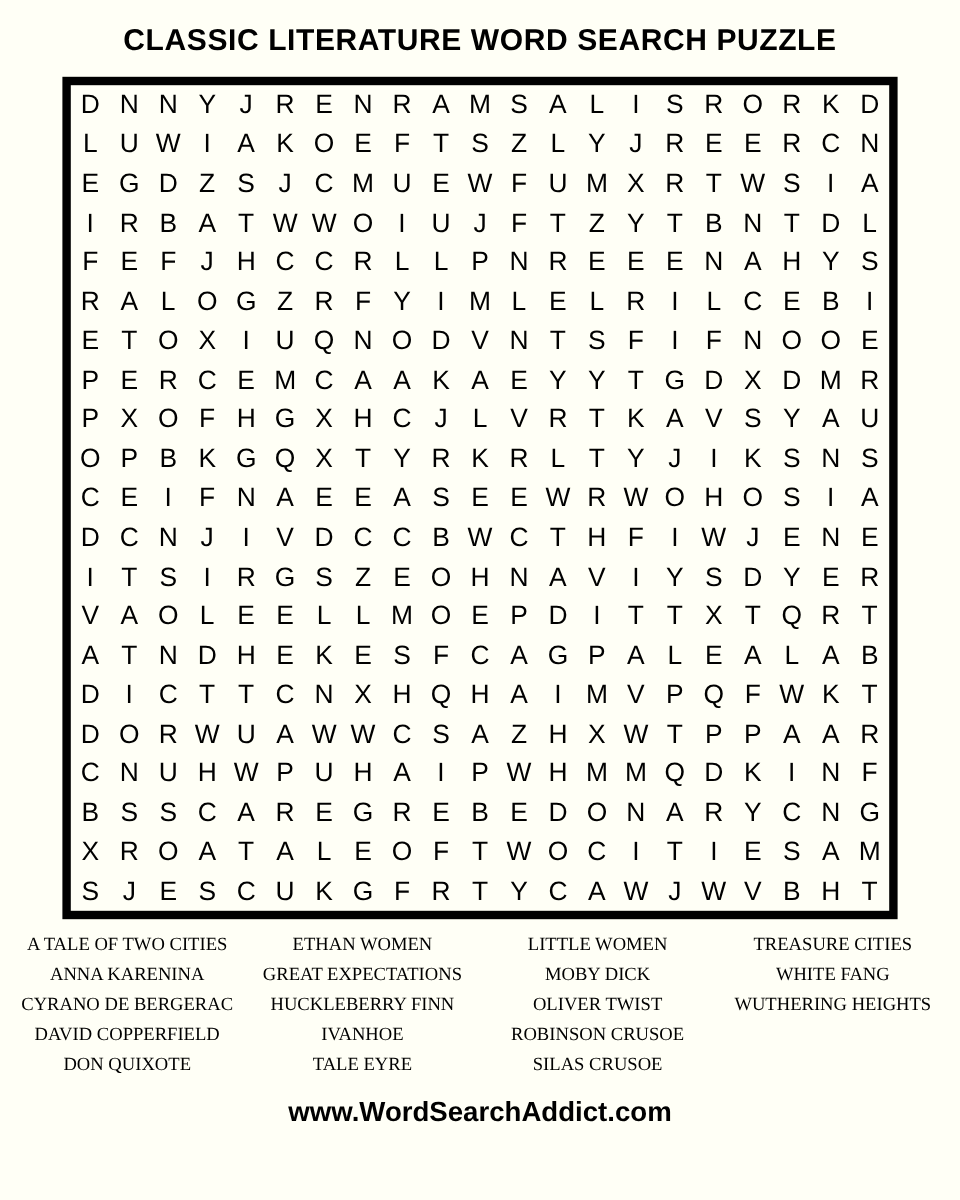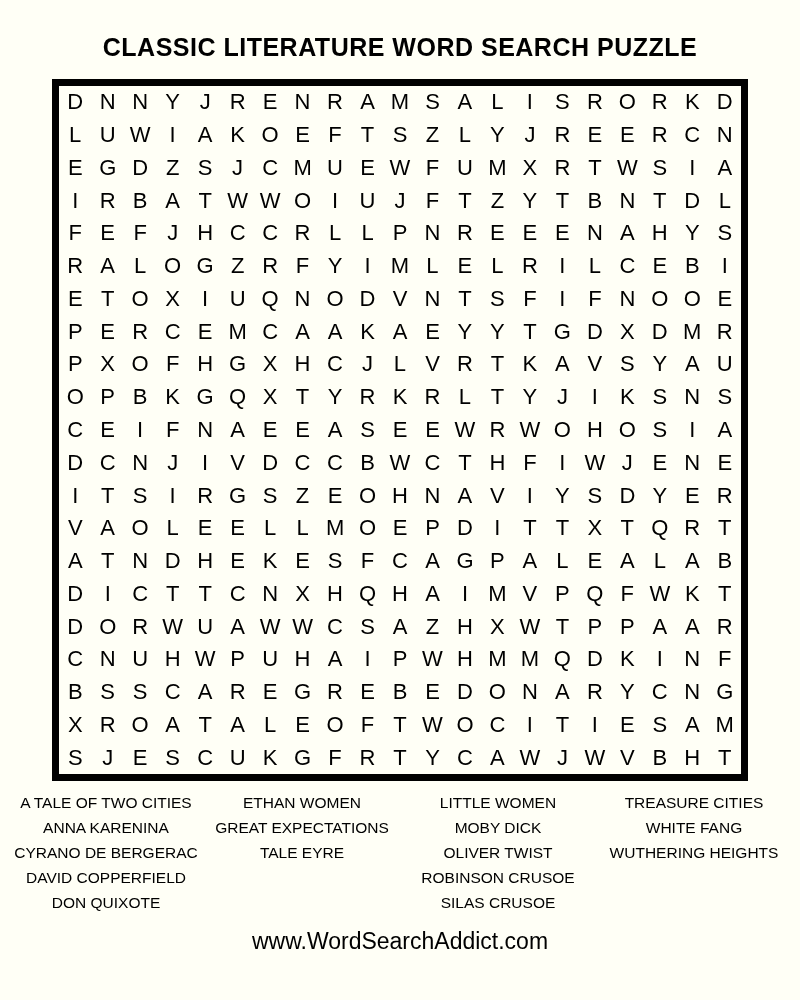--- a/index.html
+++ b/index.html
@@ -13,21 +13,21 @@
     font-family: "Liberation Sans", sans-serif;
     color: #000000;
     overflow: hidden;
   }
   .page {
     width: 800px;
     height: 1000px;
     position: relative;
   }
   .title {
-    margin: 17px;
+    margin: 4px;
     padding-top: 16px;
     text-align: center;
     font-size: 25px;
     font-weight: bold;
     letter-spacing: 0.5px;
     color: #000000;
   }
   .grid-box {
     box-sizing: content-box;
     width: 682px;
@@ -47,35 +47,36 @@
     font-weight: 400;
     color: #000000;
     line-height: 1;
   }
   .word-list {
     margin: 9px auto 0 auto;
     width: 780px;
     display: grid;
     grid-template-columns: 1fr 1fr 1fr 1fr;
     column-gap: 4px;
+    font-family: Liberation Serif, serif;
   }
   .word-col {
     text-align: center;
   }
   .word {
     font-size: 15.5px;
     line-height: 25px;
     white-space: nowrap;
     color: #000000;
   }
   .footer {
     margin-top: 13px;
     text-align: center;
     font-size: 23px;
-    font-weight: normal;
+    font-weight: bold;
     color: #000000;
   }
 </style>
 </head>
 <body>
 
 <div class="page">
   <h1 class="title">CLASSIC LITERATURE WORD SEARCH PUZZLE</h1>
   <div class="grid-box">
       <span class="cell">D</span>
@@ -524,20 +525,22 @@
       <div class="word-col">
         <div class="word">A TALE OF TWO CITIES</div>
         <div class="word">ANNA KARENINA</div>
         <div class="word">CYRANO DE BERGERAC</div>
         <div class="word">DAVID COPPERFIELD</div>
         <div class="word">DON QUIXOTE</div>
       </div>
       <div class="word-col">
         <div class="word">ETHAN WOMEN</div>
         <div class="word">GREAT EXPECTATIONS</div>
+        <div class="word">HUCKLEBERRY FINN</div>
+        <div class="word">IVANHOE</div>
         <div class="word">TALE EYRE</div>
       </div>
       <div class="word-col">
         <div class="word">LITTLE WOMEN</div>
         <div class="word">MOBY DICK</div>
         <div class="word">OLIVER TWIST</div>
         <div class="word">ROBINSON CRUSOE</div>
         <div class="word">SILAS CRUSOE</div>
       </div>
       <div class="word-col">

